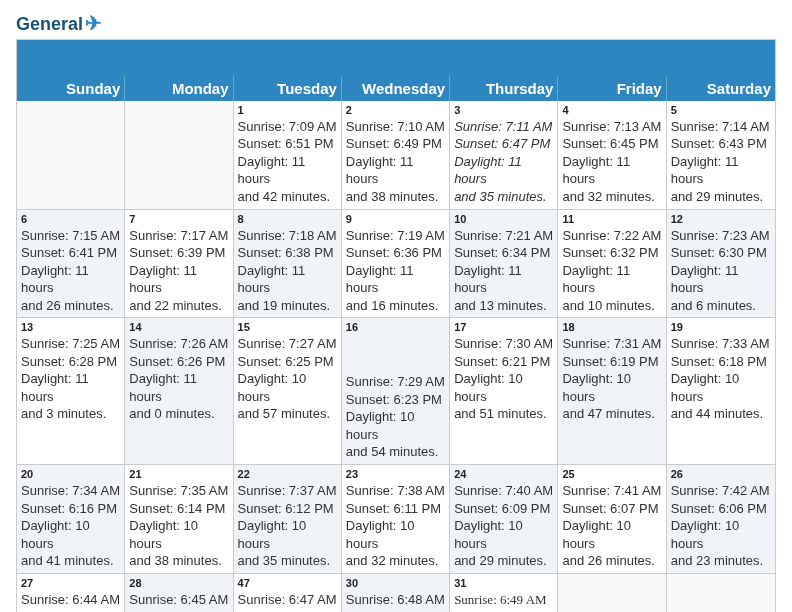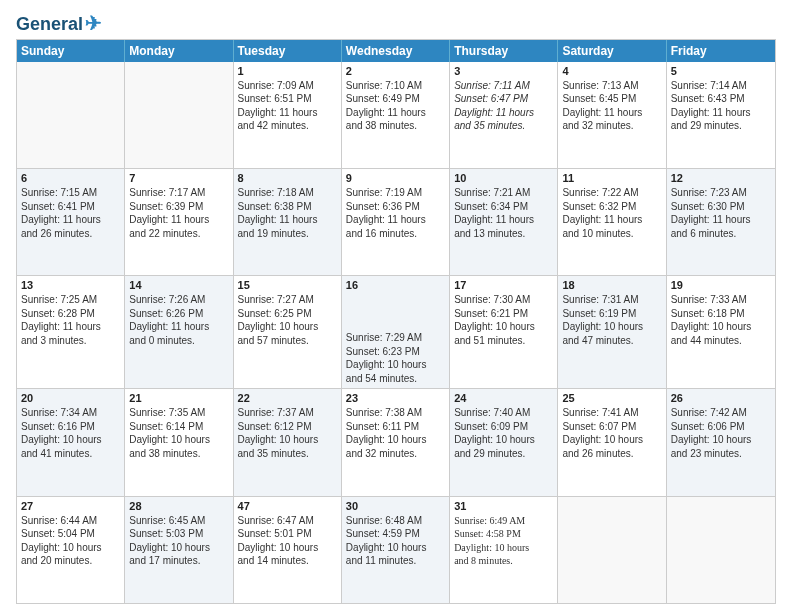--- a/index.html
+++ b/index.html
@@ -48,25 +48,26 @@
       flex-direction: column;
       border: 1px solid #ccc;
     }
     .cal-header {
       display: grid;
       grid-template-columns: repeat(7, 1fr);
       background: #2e86c1;
     }
     .cal-header-cell {
       color: #fff;
-      font-size: 12px;
+      font-size: 15px;
       font-weight: bold;
       padding: 4px 4px;
       border-right: 1px solid #5faed1;
-      text-align: left;
+      text-align: right;
+      margin-top: 36px;
     }
     .cal-header-cell:last-child { border-right: none; }
     .cal-body {
       flex: 1;
       display: flex;
       flex-direction: column;
     }
     .cal-row {
       display: grid;
       grid-template-columns: repeat(7, 1fr);
@@ -86,21 +87,21 @@
     .cal-cell:last-child { border-right: none; }
     .cal-cell.empty { background: #f8f8f8; }
     .cal-cell.shaded { background: #f0f4f8; }
     .day-num {
       font-weight: bold;
       font-size: 11px;
       color: #222;
       margin-bottom: 2px;
     }
     .cell-text {
-      font-size: 10px;
+      font-size: 13px;
       line-height: 1.35;
       color: #333;
     }
   </style>
 </head>
 <body>
 
 <div class="page">
   <div class="header">
     <div class="logo">
@@ -115,22 +116,22 @@
     </div>
   </div>
 
   <div class="calendar">
     <div class="cal-header">
     <div class="cal-header-cell">Sunday</div>
         <div class="cal-header-cell">Monday</div>
         <div class="cal-header-cell">Tuesday</div>
         <div class="cal-header-cell">Wednesday</div>
         <div class="cal-header-cell">Thursday</div>
+        <div class="cal-header-cell">Friday</div>
         <div class="cal-header-cell">Saturday</div>
-        <div class="cal-header-cell">Friday</div>
       </div>
     <div class="cal-body">
     <div class="cal-row">
           <div class="cal-cell empty"></div>
           <div class="cal-cell empty"></div>
           <div class="cal-cell">
             <div class="day-num">1</div>
             <div class="cell-text" style="white-space: pre-line;">Sunrise: 7:09 AM
 Sunset: 6:51 PM
 Daylight: 11 hours

